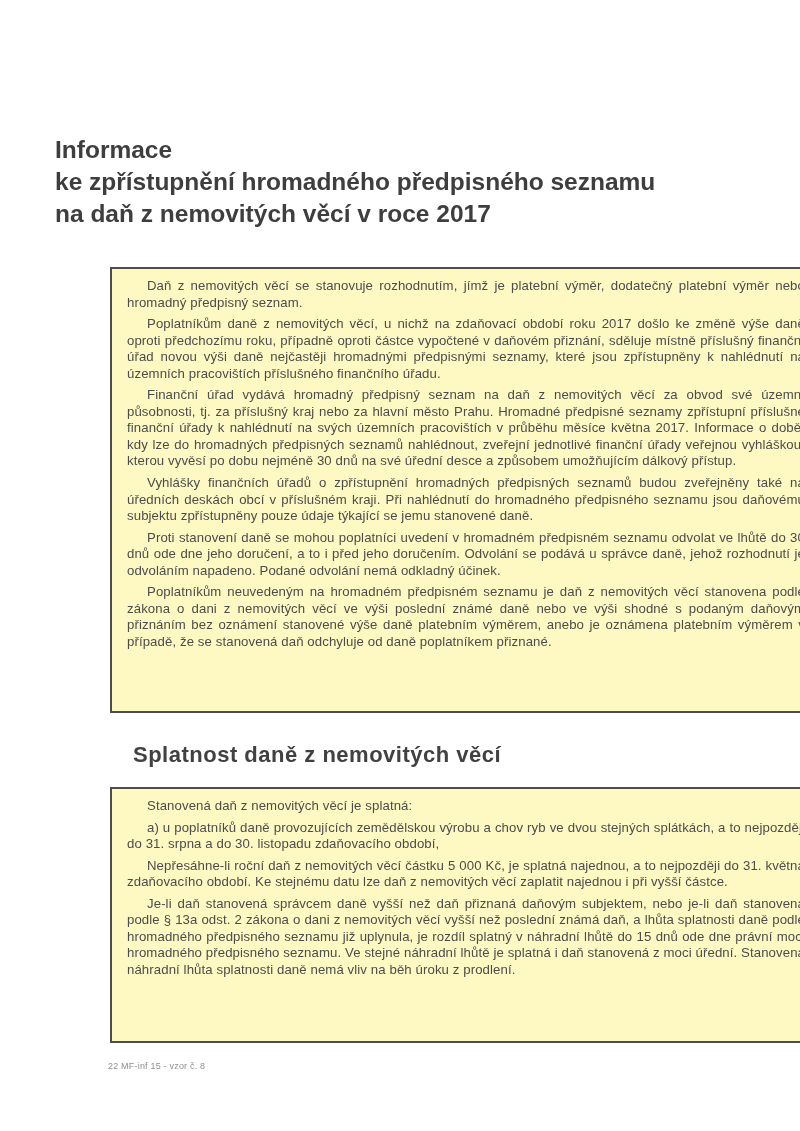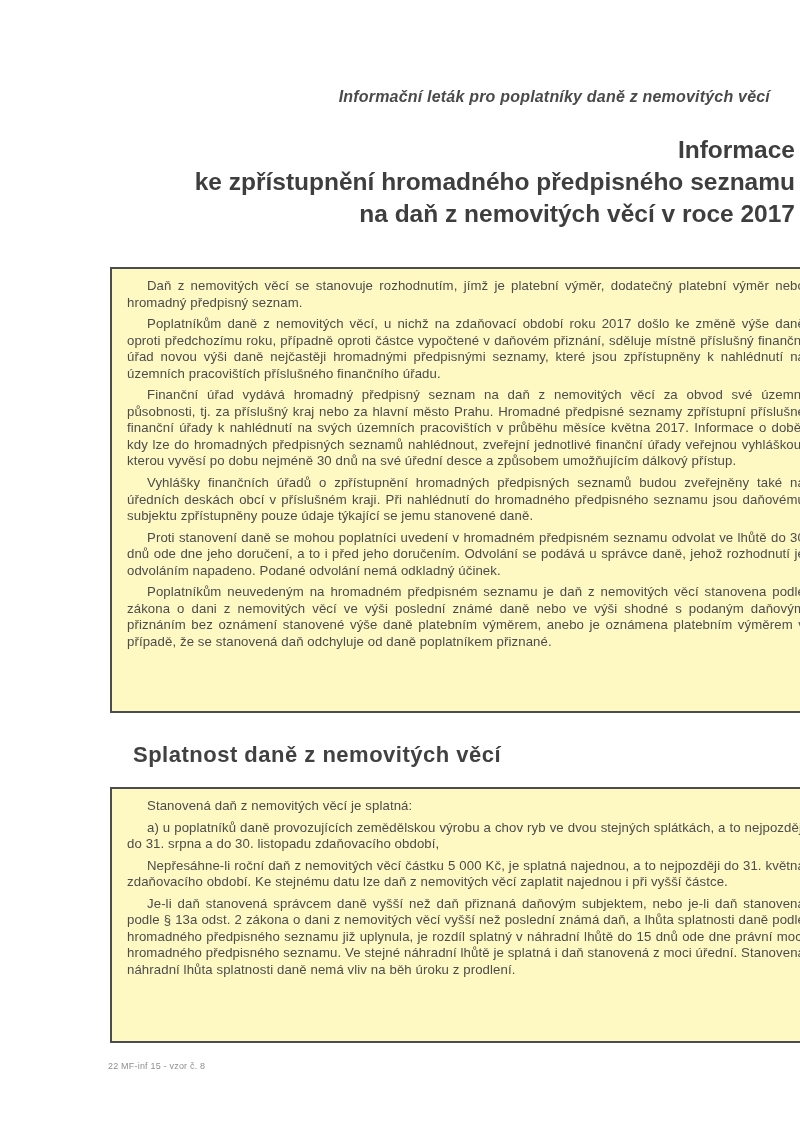--- a/index.html
+++ b/index.html
@@ -28,21 +28,21 @@
     font-weight: bold;
     font-style: italic;
     color: #4a4a4a;
     letter-spacing: 0.2px;
   }
   .doc-title {
     position: absolute;
     top: 134px;
     left: 55px;
     width: 740px;
-    text-align: right;
+    text-align: left;
     font-size: 24.5px;
     font-weight: bold;
     line-height: 32px;
     color: #3e3e3e;
   }
   .box {
     position: absolute;
     left: 110px;
     width: 712px;
     border: 2px solid #4d4d4d;
@@ -78,21 +78,20 @@
     font-size: 9px;
     color: #8f8f8f;
     letter-spacing: 0.2px;
   }
 </style>
 </head>
 <body>
 
 <div class="page">
 
-  <div class="header-note">Informační leták pro poplatníky daně z nemovitých věcí</div>
 
   <div class="doc-title">
     <div>Informace</div>
     <div>ke zpřístupnění hromadného předpisného seznamu</div>
     <div>na daň z nemovitých věcí v roce 2017</div>
   </div>
 
   <div class="box box1">
     <p>Daň z nemovitých věcí se stanovuje rozhodnutím, jímž je platební výměr, dodatečný platební výměr nebo hromadný předpisný seznam.</p>
     <p>Poplatníkům daně z nemovitých věcí, u nichž na zdaňovací období roku 2017 došlo ke změně výše daně oproti předchozímu roku, případně oproti částce vypočtené v daňovém přiznání, sděluje místně příslušný finanční úřad novou výši daně nejčastěji hromadnými předpisnými seznamy, které jsou zpřístupněny k nahlédnutí na územních pracovištích příslušného finančního úřadu.</p>

